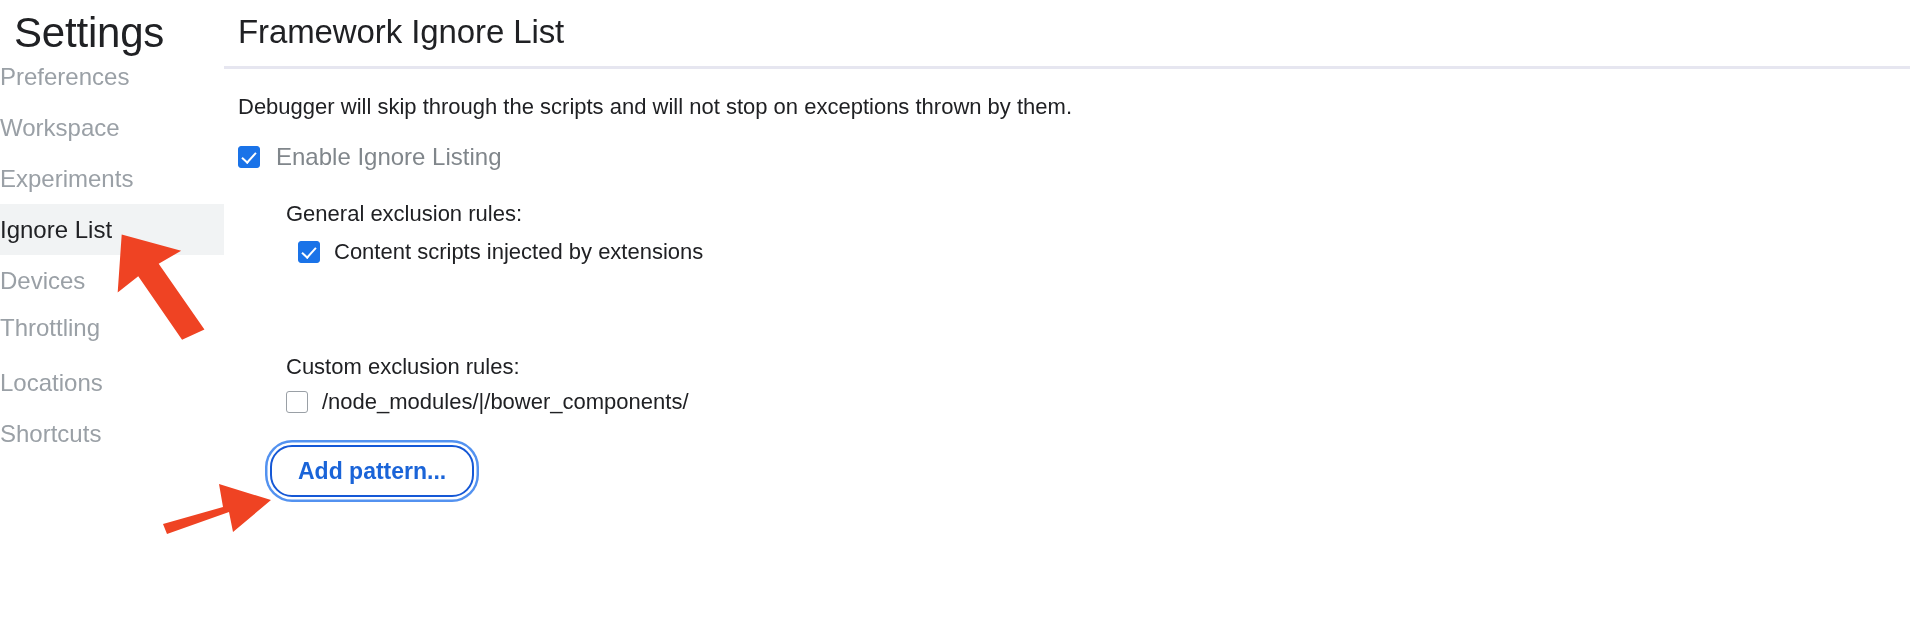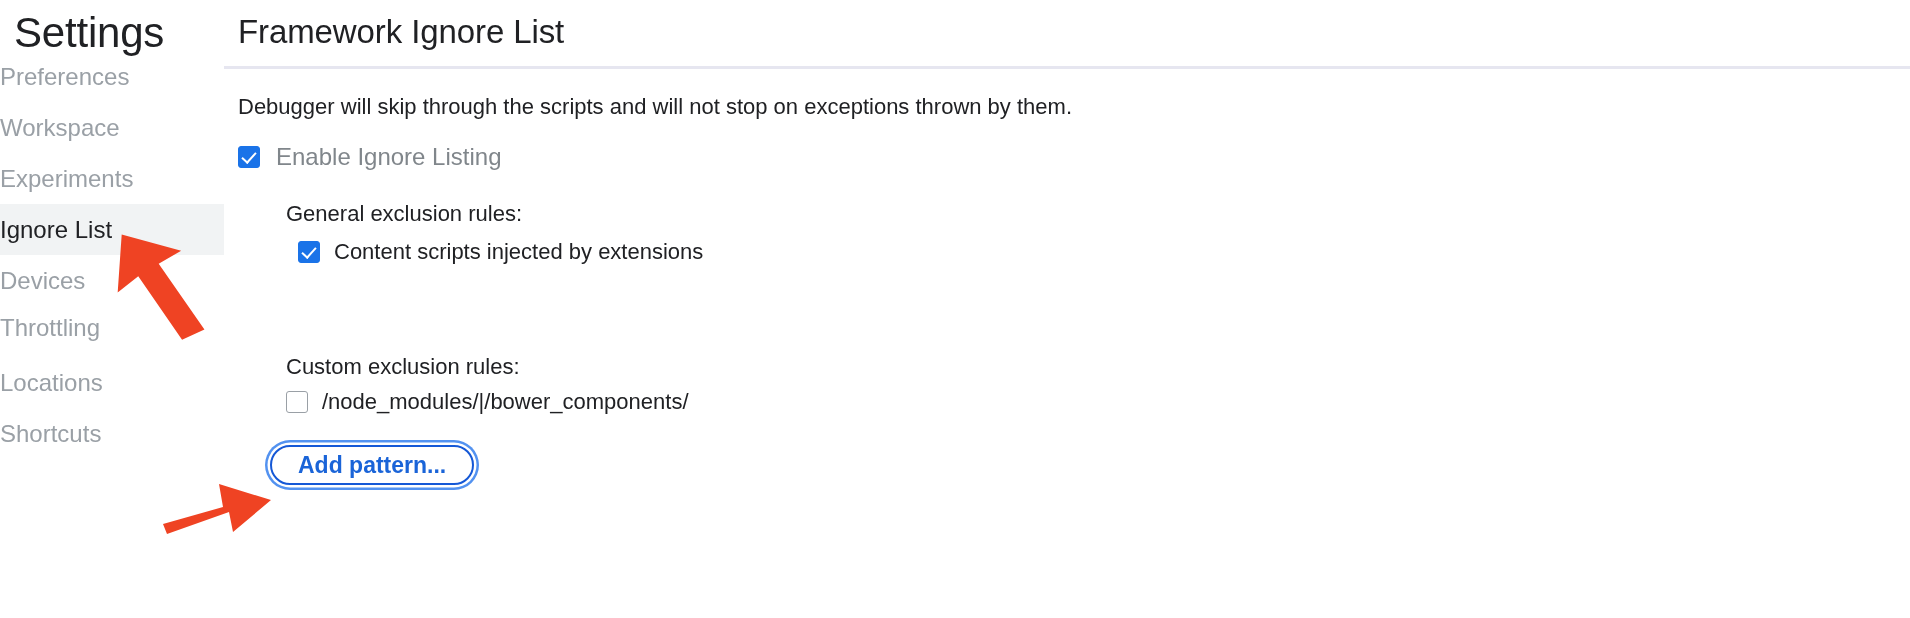--- a/index.html
+++ b/index.html
@@ -175,21 +175,21 @@
     color: #3c4043;
     cursor: pointer;
     flex: none;
   }
 
   
   #add-pattern-button {
     position: absolute;
     left: 46px;
     top: 445px;
-    height: 40px;
+    height: 52px;
     padding: 0 26px;
     display: flex;
     align-items: center;
     justify-content: center;
     background: #ffffff;
     border: 2px solid #1558d6;
     border-radius: 22px;
     box-shadow: 0 0 0 2.5px #ffffff, 0 0 0 5px #5392f0;
     font-size: 23px;
     font-weight: bold;

